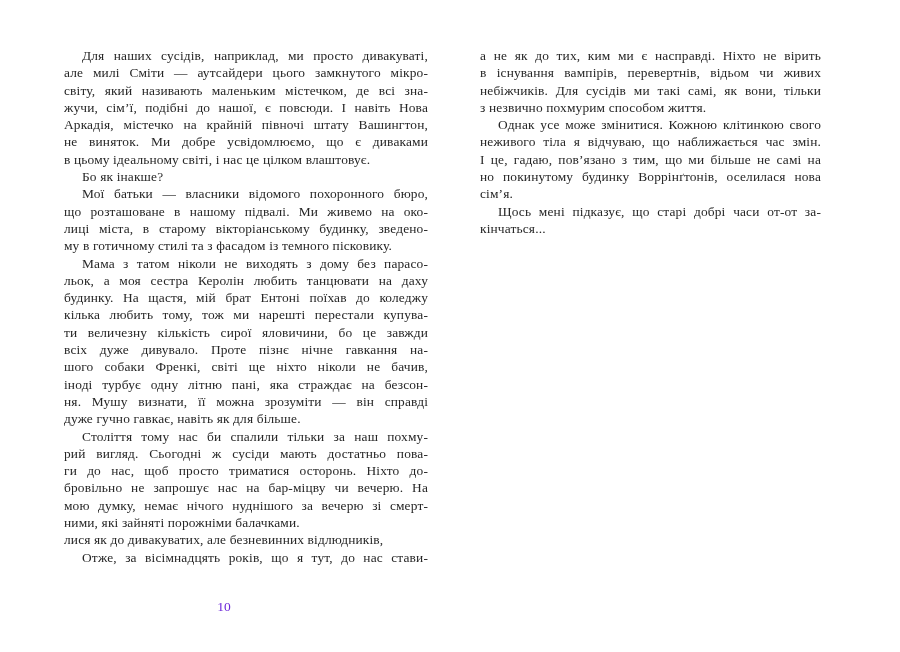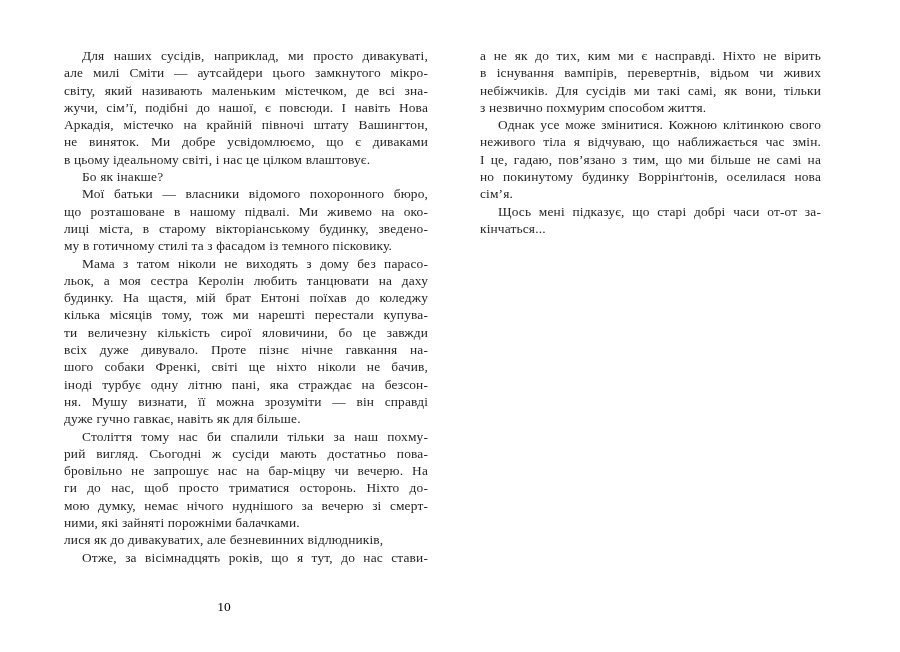--- a/index.html
+++ b/index.html
@@ -38,21 +38,21 @@
   .line.last { text-align-last: left; }
   .line.indent { text-indent: 18px; }
   .page-number {
     position: absolute;
     left: 57px;
     top: 599px;
     width: 334px;
     text-align: center;
     font-size: 13.5px;
     font-weight: 500;
-    color: #000000;
+    color: #6d28d9;
   }
 </style>
 </head>
 <body>
 
 <div class="spread">
   <div class="column left">
       <div class="paragraph">
         <div class="line indent">Для наших сусідів, наприклад, ми просто дивакуваті,</div>
         <div class="line">але милі Сміти — аутсайдери цього замкнутого мікро-</div>
@@ -68,33 +68,33 @@
       <div class="paragraph">
         <div class="line indent">Мої батьки — власники відомого похоронного бюро,</div>
         <div class="line">що розташоване в нашому підвалі. Ми живемо на око-</div>
         <div class="line">лиці міста, в старому вікторіанському будинку, зведено-</div>
         <div class="line last">му в готичному стилі та з фасадом із темного пісковику.</div>
       </div>
       <div class="paragraph">
         <div class="line indent">Мама з татом ніколи не виходять з дому без парасо-</div>
         <div class="line">льок, а моя сестра Керолін любить танцювати на даху</div>
         <div class="line">будинку. На щастя, мій брат Ентоні поїхав до коледжу</div>
-        <div class="line">кілька місяців тому, тож ми нарешті перестали купува-</div>
+        <div class="line">кілька любить тому, тож ми нарешті перестали купува-</div>
         <div class="line">ти величезну кількість сирої яловичини, бо це завжди</div>
         <div class="line">всіх дуже дивувало. Проте пізнє нічне гавкання на-</div>
         <div class="line">шого собаки Френкі, світі ще ніхто ніколи не бачив,</div>
         <div class="line">іноді турбує одну літню пані, яка страждає на безсон-</div>
         <div class="line">ня. Мушу визнати, її можна зрозуміти — він справді</div>
         <div class="line last">дуже гучно гавкає, навіть як для більше.</div>
       </div>
       <div class="paragraph">
         <div class="line indent">Століття тому нас би спалили тільки за наш похму-</div>
         <div class="line">рий вигляд. Сьогодні ж сусіди мають достатньо пова-</div>
+        <div class="line">ги до нас, щоб просто триматися осторонь. Ніхто до-</div>
         <div class="line">бровільно не запрошує нас на бар-міцву чи вечерю. На</div>
-        <div class="line">ги до нас, щоб просто триматися осторонь. Ніхто до-</div>
         <div class="line">мою думку, немає нічого нуднішого за вечерю зі смерт-</div>
         <div class="line last">ними, які зайняті порожніми балачками.</div>
       </div>
       <div class="paragraph">
         <div class="line last">лися як до дивакуватих, але безневинних відлюдників,</div>
         <div class="line indent">Отже, за вісімнадцять років, що я тут, до нас стави-</div>
       </div>
     </div>
   <div class="column right">
       <div class="paragraph">

